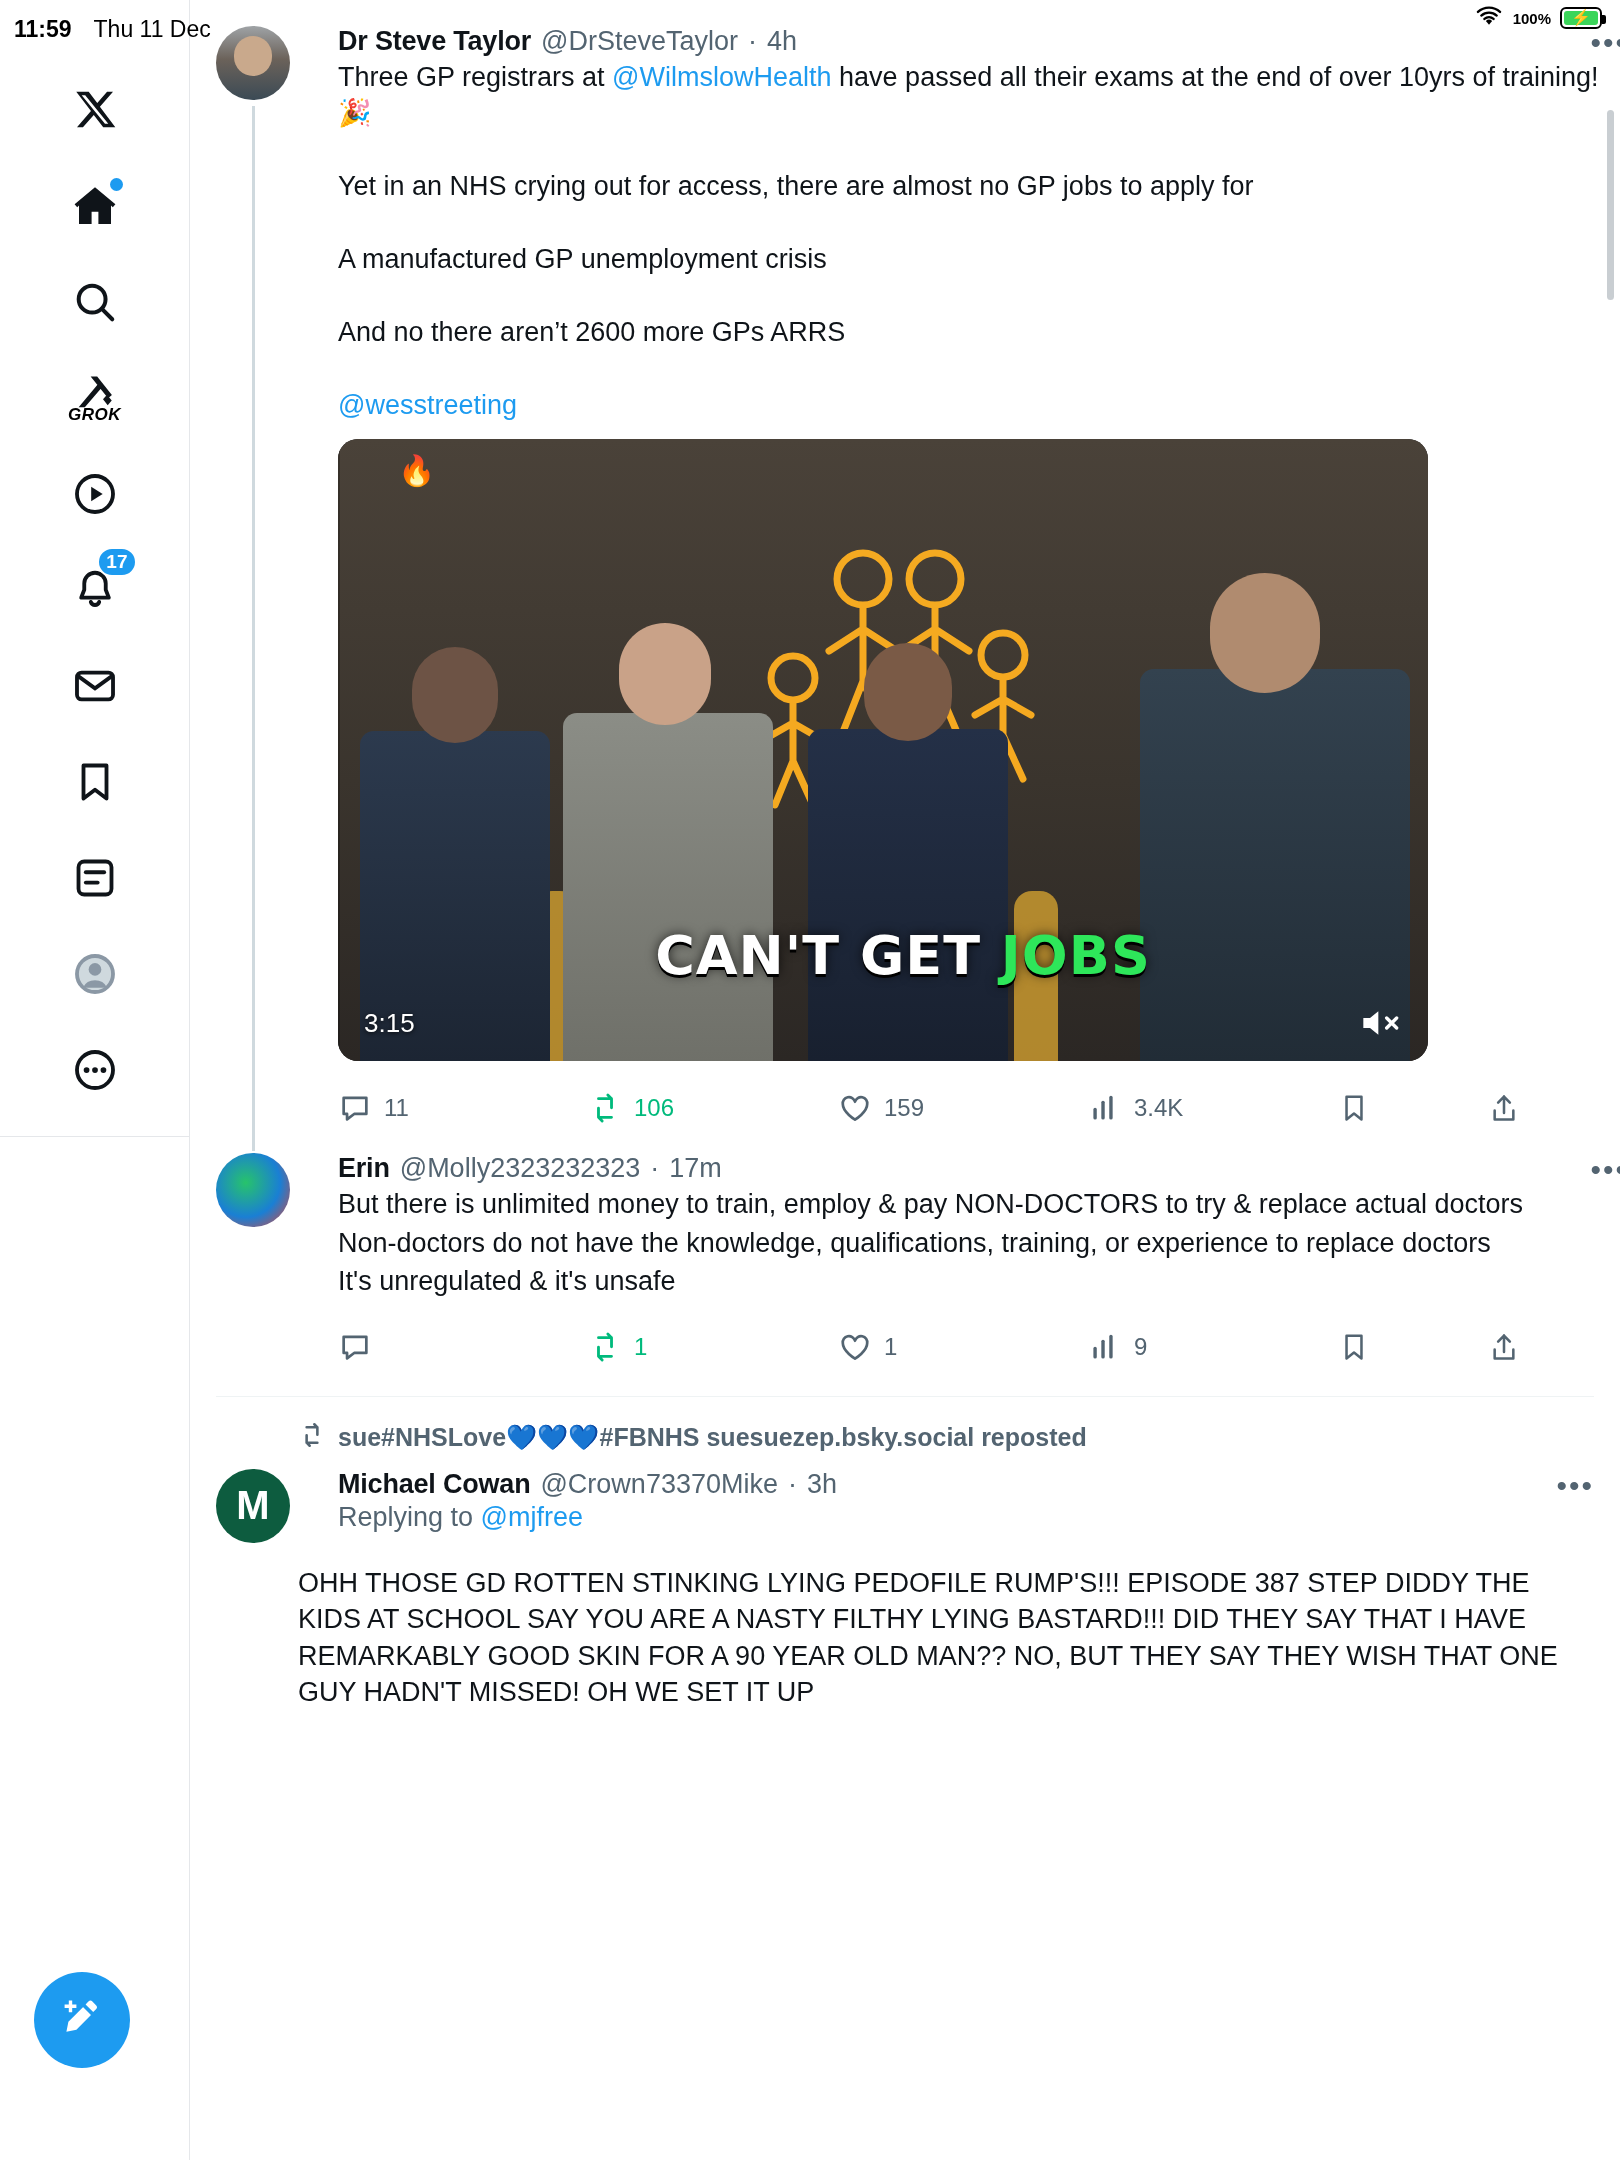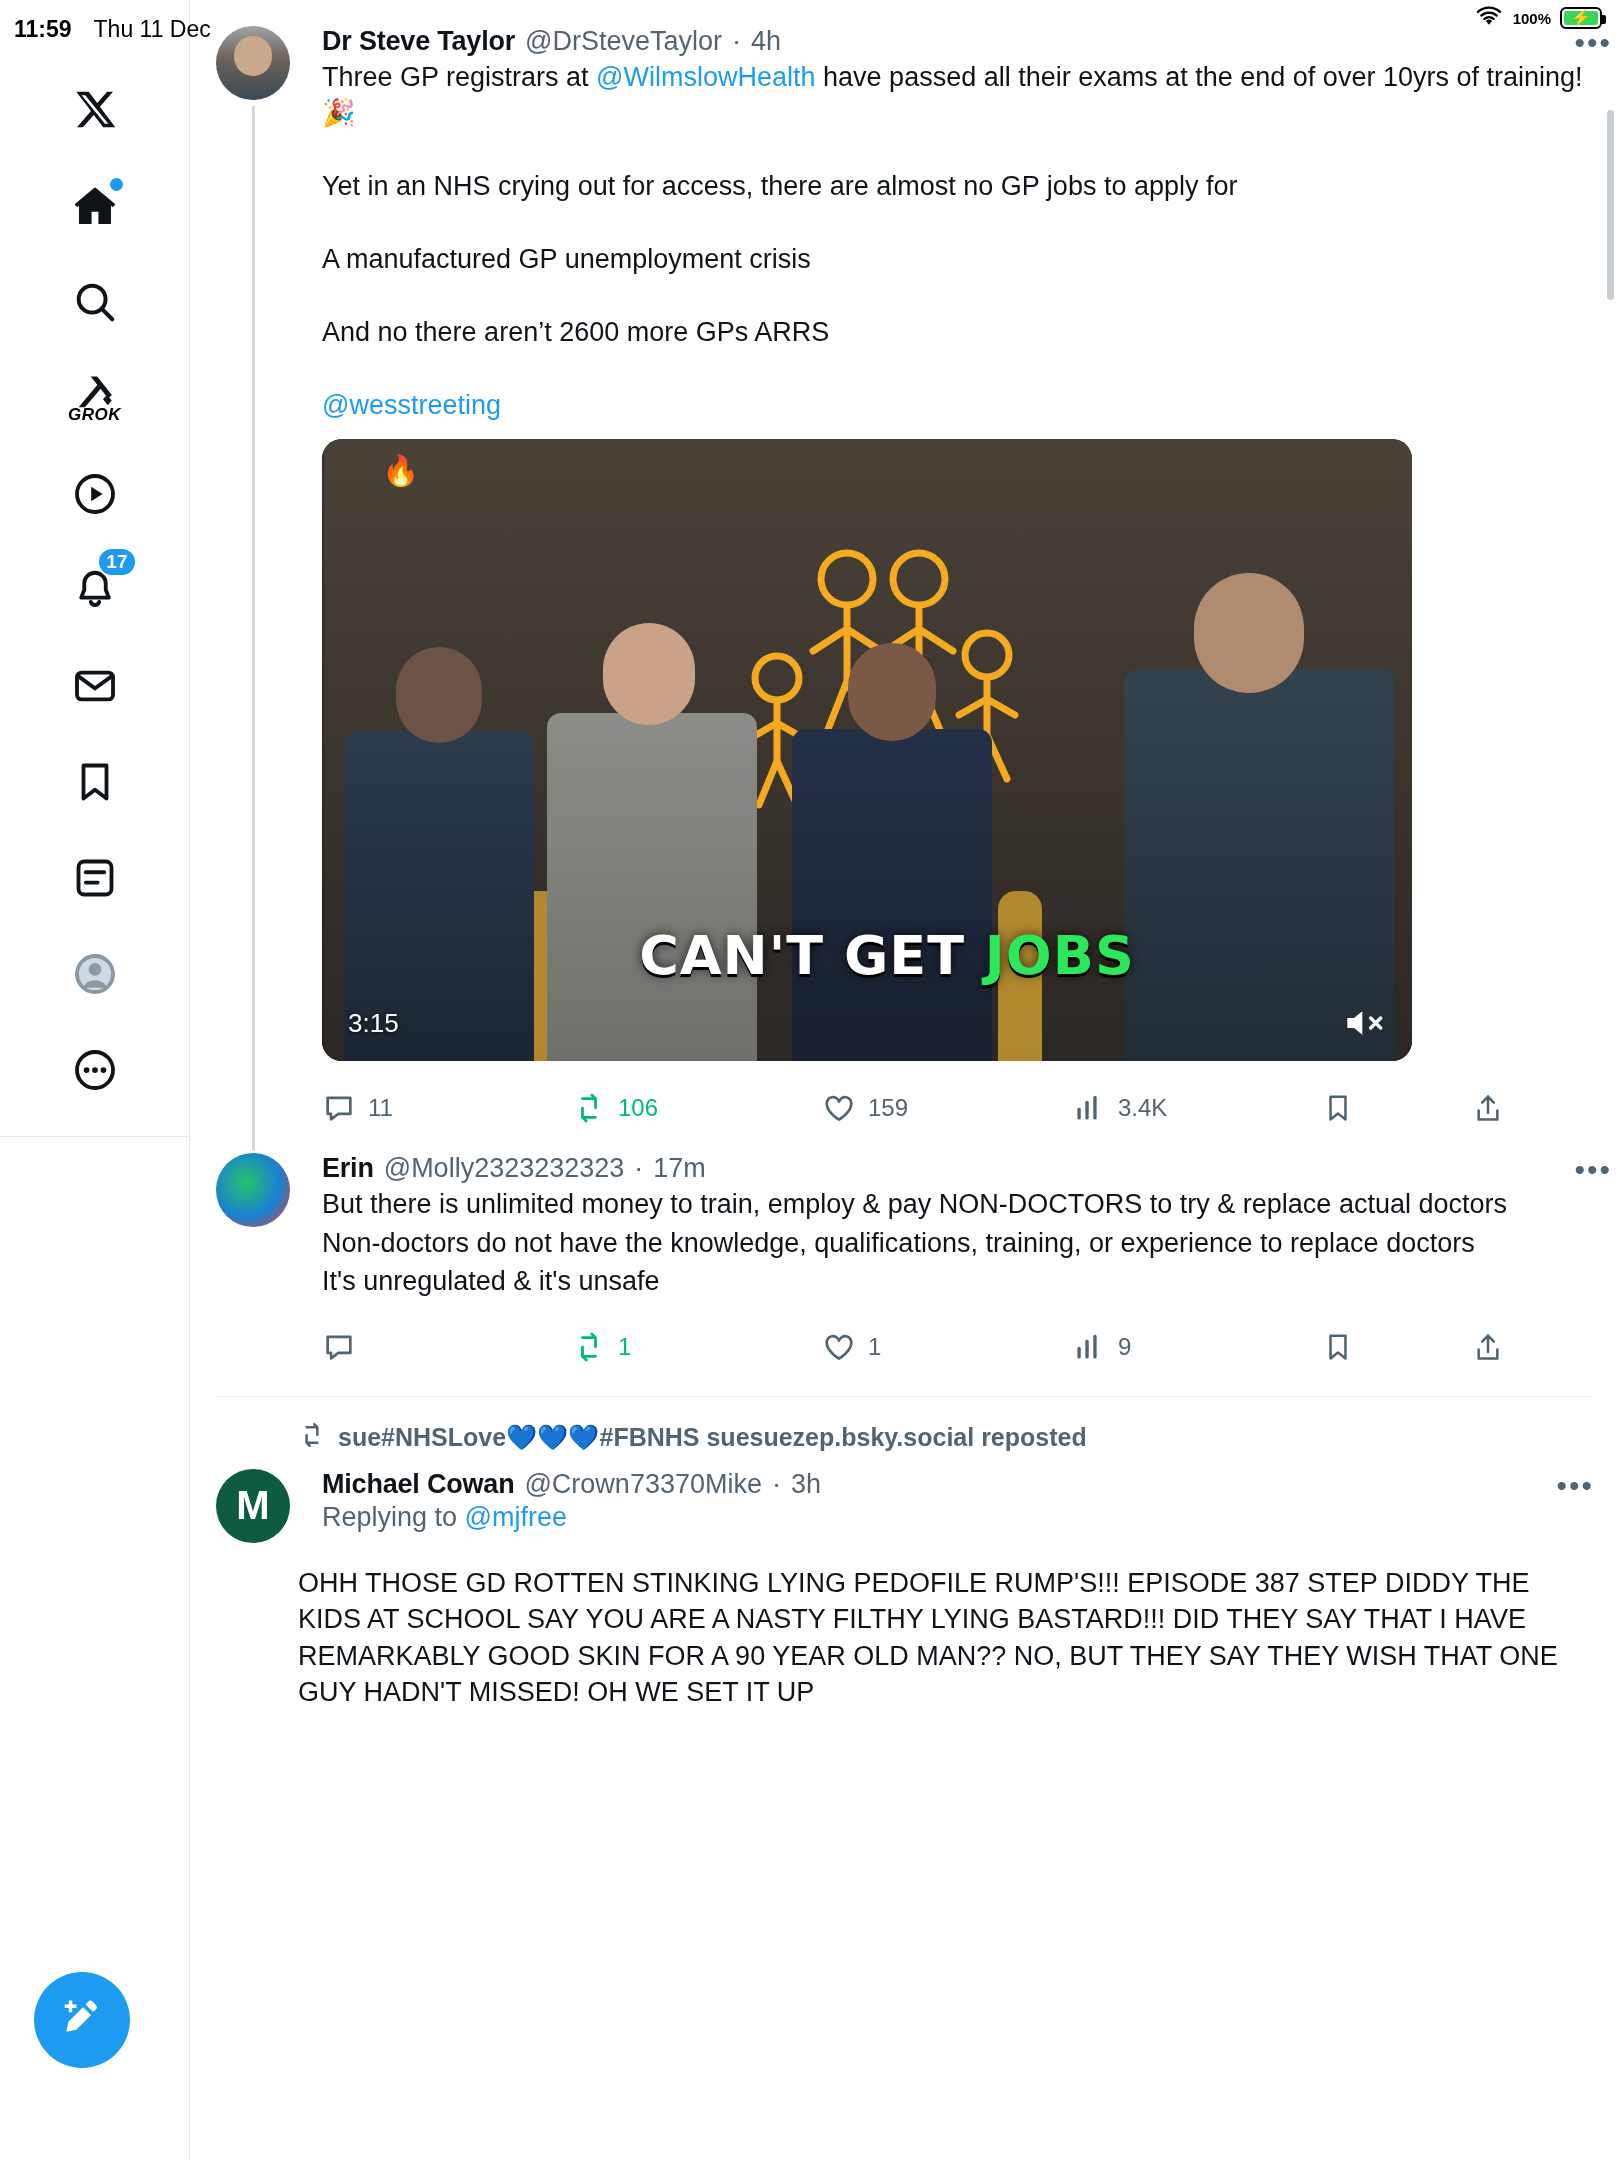--- a/index.html
+++ b/index.html
@@ -75,21 +75,21 @@
     flex: 1; height: 2160px; position: relative;
     background: #fff; overflow: hidden;
     padding-top: 0;
   }
   .scrollbar {
     position: absolute; right: 6px; top: 110px; width: 7px; height: 190px;
     background: #c9ced2; border-radius: 4px;
   }
 
   .tweet { position: relative; padding: 0 26px 0 26px; }
-  .tweet-row { display: flex; gap: 0; }
+  .tweet-row { display: flex; gap: 16px; }
   .avatar-col { width: 82px; flex: 0 0 82px; position: relative; }
   .avatar {
     width: 74px; height: 74px; border-radius: 50%; overflow: hidden;
     position: relative; background: #8c8f93;
   }
   .thread-line {
     position: absolute; left: 36px; top: 80px; bottom: -12px;
     width: 3px; background: #cfd9de;
   }
   .content-col { flex: 1; padding-left: 24px; }

